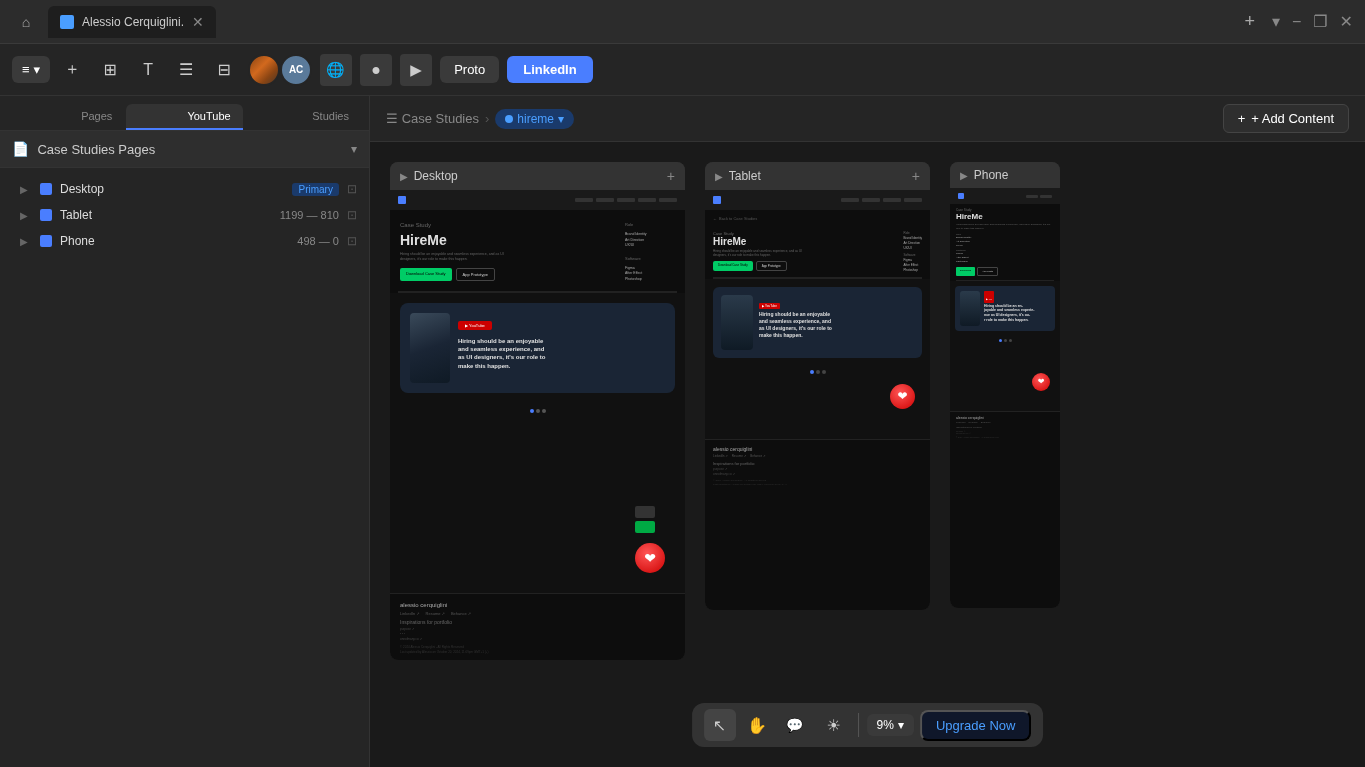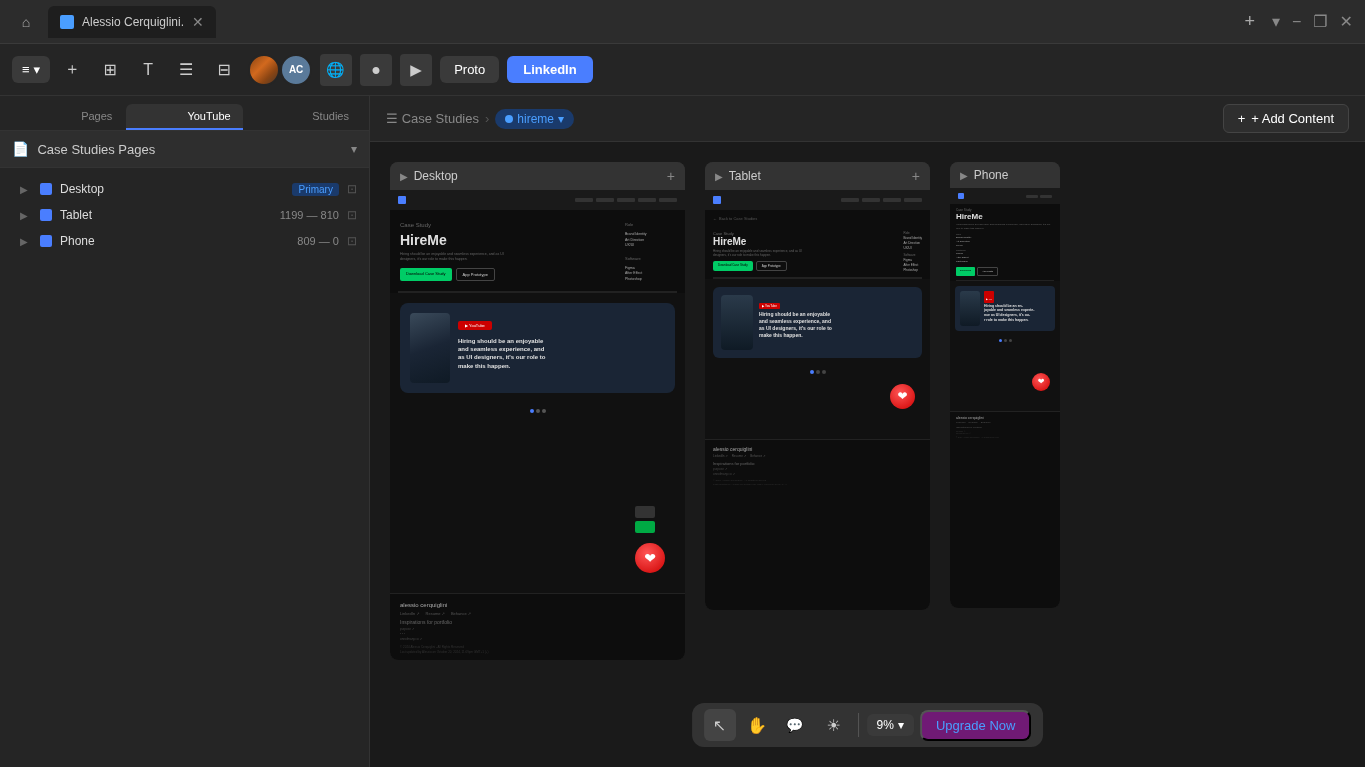--- a/index.html
+++ b/index.html
@@ -417,21 +417,21 @@
     .bt-separator { width: 1px; height: 24px; background: #555; margin: 0 2px; }
     .bt-zoom {
       display: flex; align-items: center; gap: 4px;
       background: #3a3a3a;
       border-radius: 6px;
       padding: 4px 10px;
       font-size: 12px;
       cursor: pointer;
     }
     .upgrade-btn {
-      background: #701a75;
+      background: #0f172a;
       color: #4a9eff;
       padding: 6px 14px;
       border-radius: 8px;
       font-size: 13px;
       cursor: pointer;
       font-weight: 500;
     }
 
     
     .tablet-preview-inner { font-size: 0.8em; }
@@ -519,21 +519,21 @@
         <div class="layer-color-dot"></div>
         <span class="layer-name">Tablet</span>
         <span class="layer-badge">1199 — 810</span>
         <span class="layer-action-btn">⊡</span>
       </div>
 
       <div class="layer-item">
         <span class="layer-expand">▶</span>
         <div class="layer-color-dot"></div>
         <span class="layer-name">Phone</span>
-        <span class="layer-badge">809 — 0</span>
+        <span class="layer-badge">498 — 0</span>
         <span class="layer-action-btn">⊡</span>
       </div>
     </div>
   </div>
 
   <div class="canvas-area" style="position:relative;">
     <div class="canvas-topbar">
       <div class="breadcrumb">
         <div class="breadcrumb-item">
           <span>☰</span>

